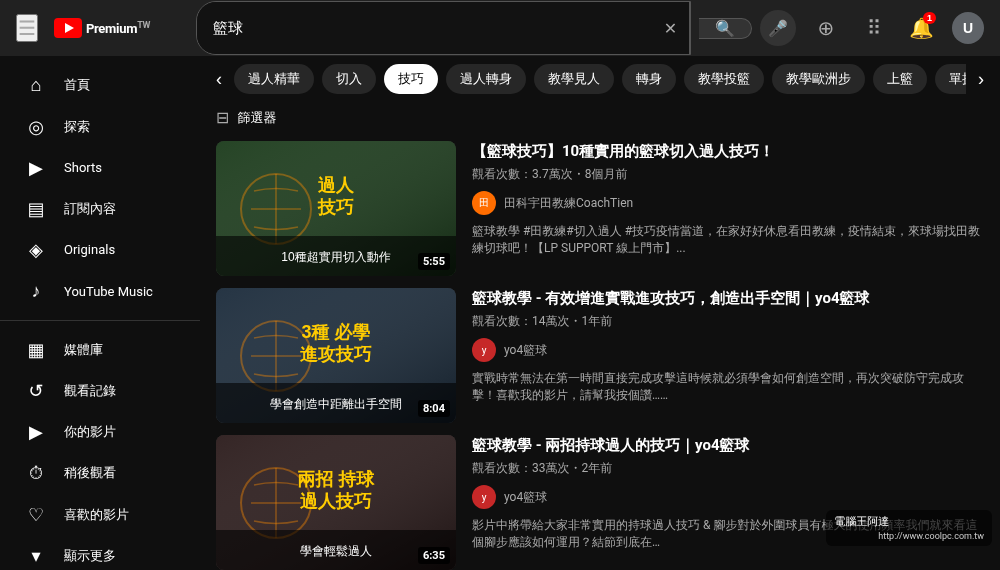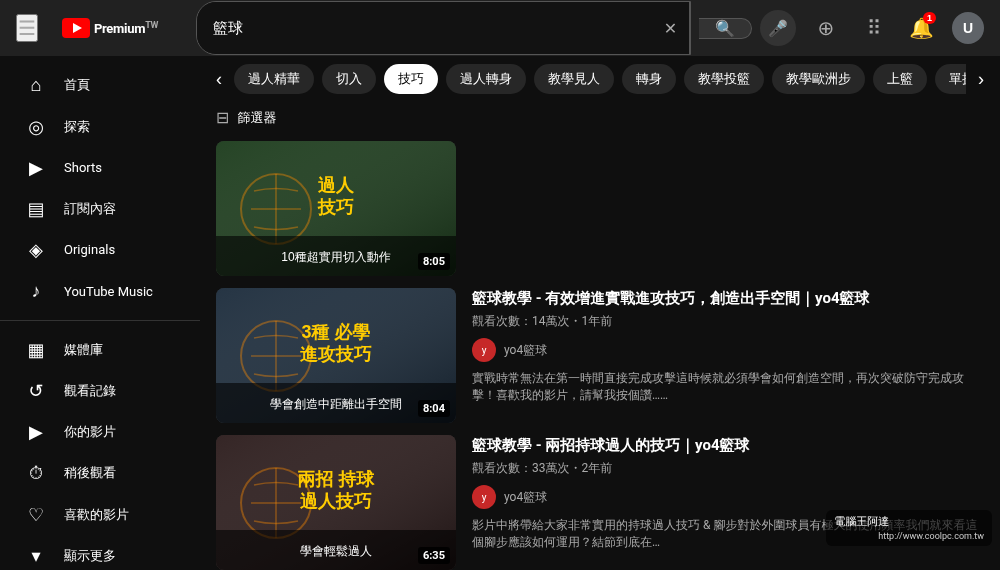--- a/index.html
+++ b/index.html
@@ -32,21 +32,20 @@
     }
     .hamburger-icon {
       cursor: pointer;
       font-size: 20px;
       color: #aaa;
     }
     .logo-area {
       display: flex;
       align-items: center;
       gap: 4px;
-      margin-left: 8px;
     }
     .yt-logo {
       width: 28px;
       height: 20px;
     }
     .premium-text {
       font-size: 13px;
       font-weight: bold;
       color: #fff;
       letter-spacing: -0.3px;
@@ -507,21 +506,30 @@
         <line x1="60" y1="33" x2="60" y2="103" stroke="#ff8c00" stroke-width="1.5" opacity="0.4"></line>
         <path d="M38,50 Q60,45 82,50" fill="none" stroke="#ff8c00" stroke-width="1.5" opacity="0.4"></path>
         <path d="M38,86 Q60,91 82,86" fill="none" stroke="#ff8c00" stroke-width="1.5" opacity="0.4"></path>
 
         <text x="120" y="50" font-family="Arial" font-size="18" font-weight="bold" fill="#ffcc00" text-anchor="middle">過人</text>
         <text x="120" y="72" font-family="Arial" font-size="18" font-weight="bold" fill="#ffcc00" text-anchor="middle">技巧</text>
 
         <rect x="0" y="95" width="240" height="40" fill="rgba(0,0,0,0.6)"></rect>
         <text x="120" y="120" font-family="Arial" font-size="12" fill="#fff" text-anchor="middle">10種超實用切入動作</text>
       </svg>
-      <div class="video-duration">8:05</div>
+      <div class="video-duration">5:55</div>
+    </div>
+    <div class="video-info">
+      <div class="video-title">【籃球技巧】10種實用的籃球切入過人技巧！</div>
+      <div class="video-meta">觀看次數：3.7萬次・8個月前</div>
+      <div class="video-channel-row">
+        <div class="video-channel-avatar" style="background:#ff6d00">田</div>
+        <span class="video-channel-name">田科宇田教練CoachTien</span>
+      </div>
+      <div class="video-desc">籃球教學 #田教練#切入過人 #技巧疫情當道，在家好好休息看田教練，疫情結束，來球場找田教練切球吧！【LP SUPPORT 線上門市】...</div>
     </div>
   </div>
       <div class="video-item">
     <div class="video-thumbnail">
       <svg width="240" height="135" xmlns="http://www.w3.org/2000/svg">
         <rect width="240" height="135" fill="#1a2a3a"></rect>
 
         <defs>
           <linearGradient id="gv2" x1="0" y1="0" x2="1" y2="1">
             <stop offset="0%" stop-color="#ffffff" stop-opacity="0.05"></stop>

